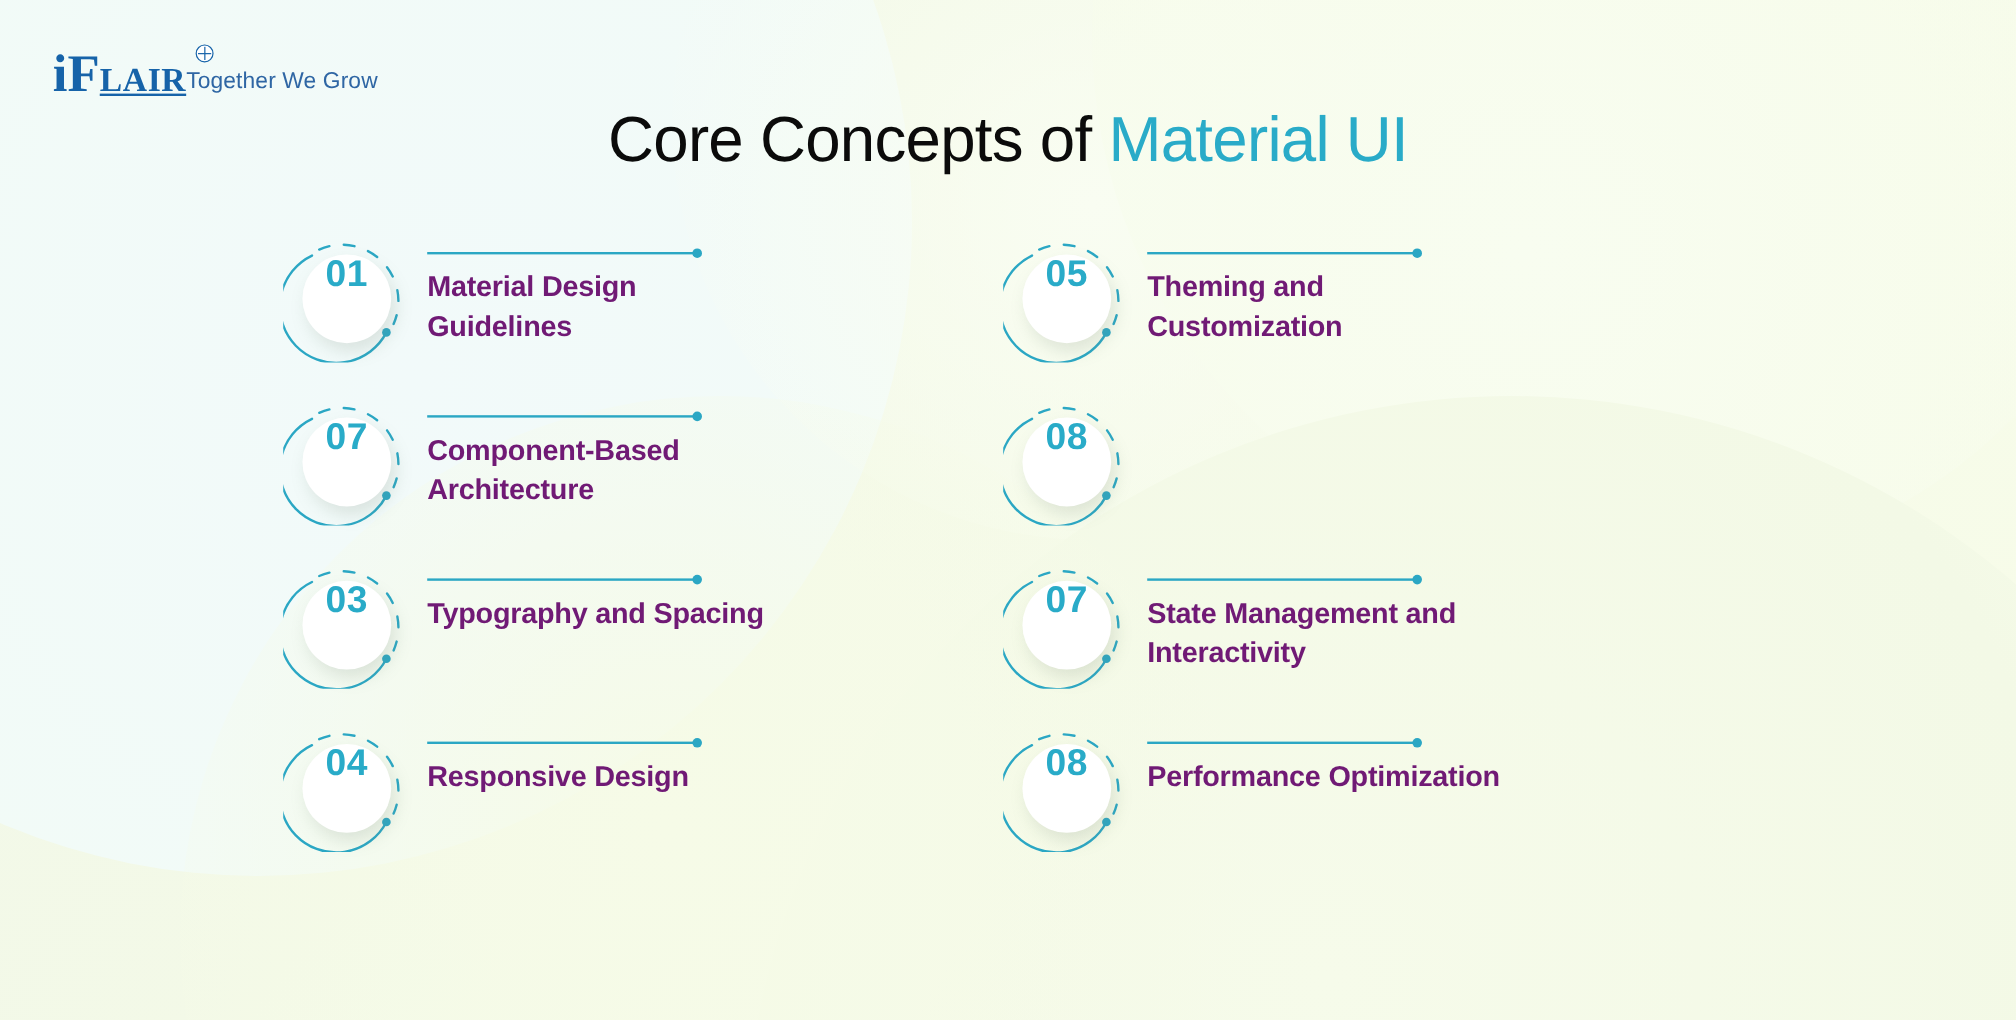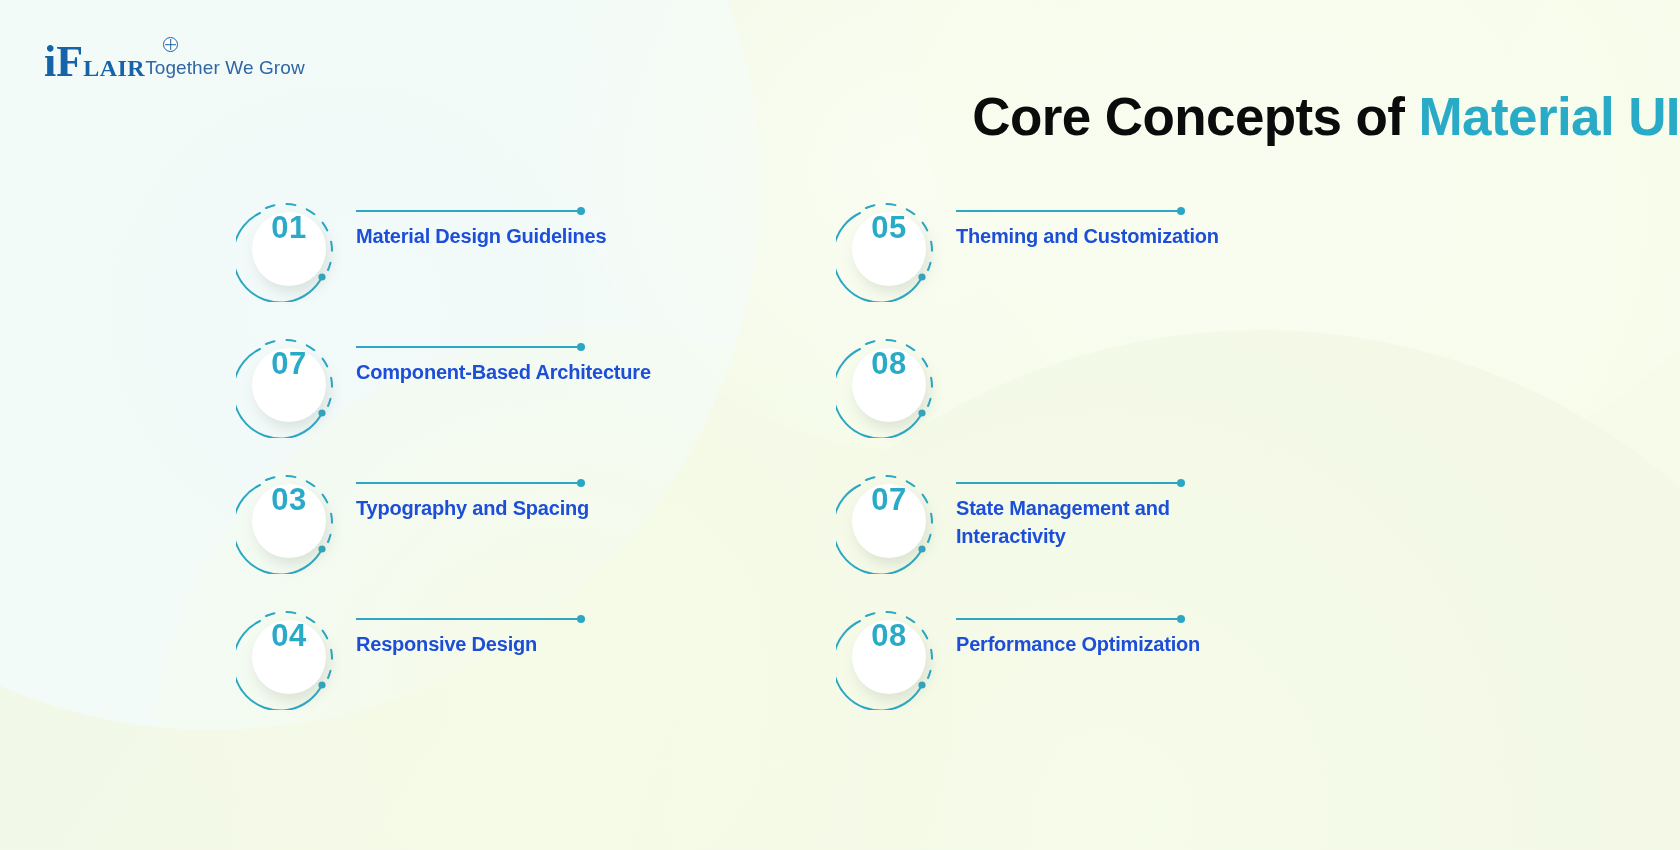--- a/index.html
+++ b/index.html
@@ -44,21 +44,21 @@
   .logo-mark {
     position:relative;
     font-family:"Liberation Serif", serif;
     font-weight:700;
     color:#1663a9;
     letter-spacing:0px;
     line-height:1;
   }
   .logo-i { font-size:44px; }
   .logo-f { font-size:44px; }
-  .logo-rest { font-size:24px; letter-spacing:0.5px; }
+  .logo-rest { font-size:28px; letter-spacing:0.5px;text-decoration:underline; }
   .globe {
     position:absolute; left:119px; top:-3px;
     width:15px; height:15px; border-radius:50%;
     border:1.6px solid #1663a9;
     background:#ffffff;
   }
   .globe::before {
     content:""; position:absolute; left:50%; top:1px;
     width:1.6px; height:11px; background:#1663a9; transform:translateX(-50%);
   }
@@ -67,23 +67,23 @@
     width:11px; height:1.6px; background:#1663a9; transform:translateY(-50%);
   }
   .logo-tag {
     margin-bottom:5px;
     font-size:19px; color:#2f66a4; letter-spacing:0.1px;
   }
 
   
   .title {
     position:absolute; left:0; right:0; top:86px;
-    text-align:right;
+    text-align:center;
     font-size:53px;
-    font-weight:700;
+    font-weight:400;
     letter-spacing:-0.6px;
     color:#0b0b0b;
     white-space:nowrap;
   }
   .title .accent { color:#29abc8; }
 
   
   .grid {
     position:absolute; left:0; top:196px; width:1680px;
     display:grid;
@@ -131,23 +131,23 @@
     background:#2ba7c4;
   }
   .conn-dot {
     position:absolute; right:-1px; top:0px;
     width:8px; height:8px; border-radius:50%;
     background:#2ba7c4;
   }
   .label {
     position:relative;
     margin-top:27px;
-    font-size:20px;
+    font-size:24px;
     font-weight:700;
-    color:#1d4ed8;
+    color:#701a75;
     line-height:1.38;
     letter-spacing:-0.2px;
     max-width:300px;
   }
 </style>
 </head>
 <body>
 
 <div class="bg-layer">
   <div class="bg-base"></div>

